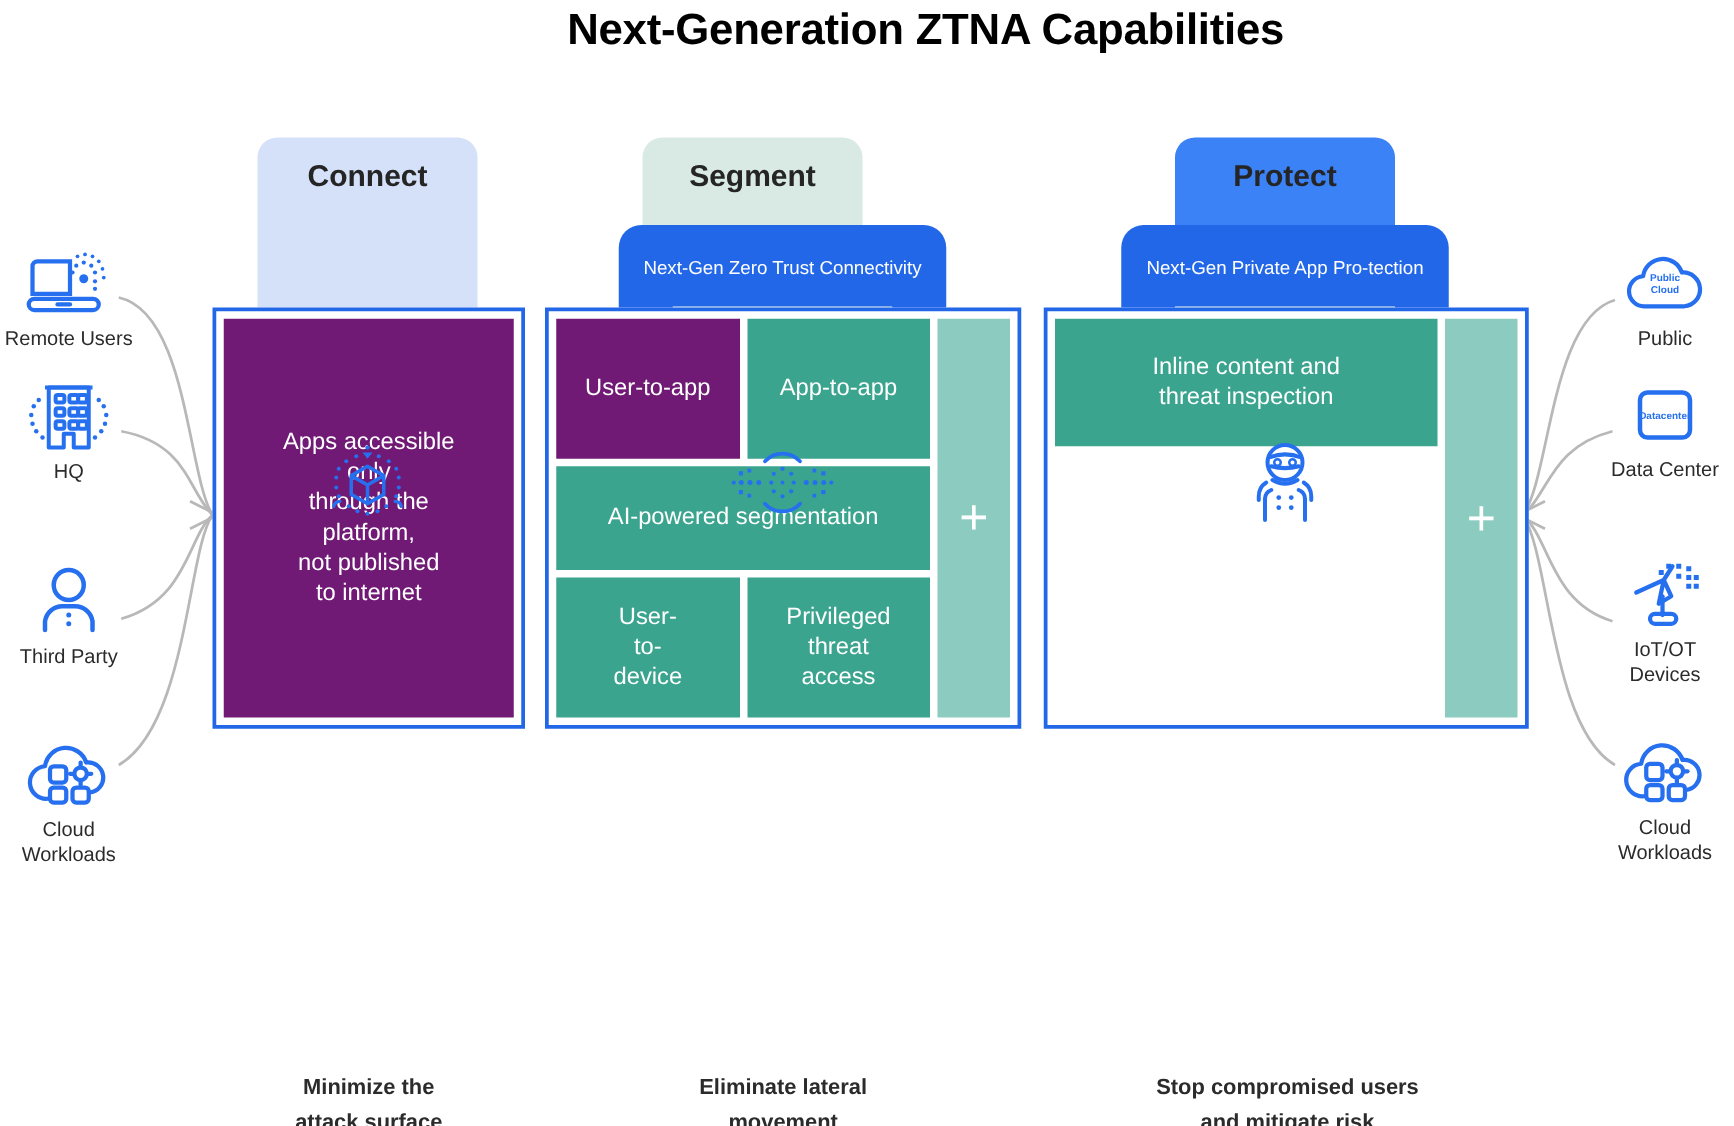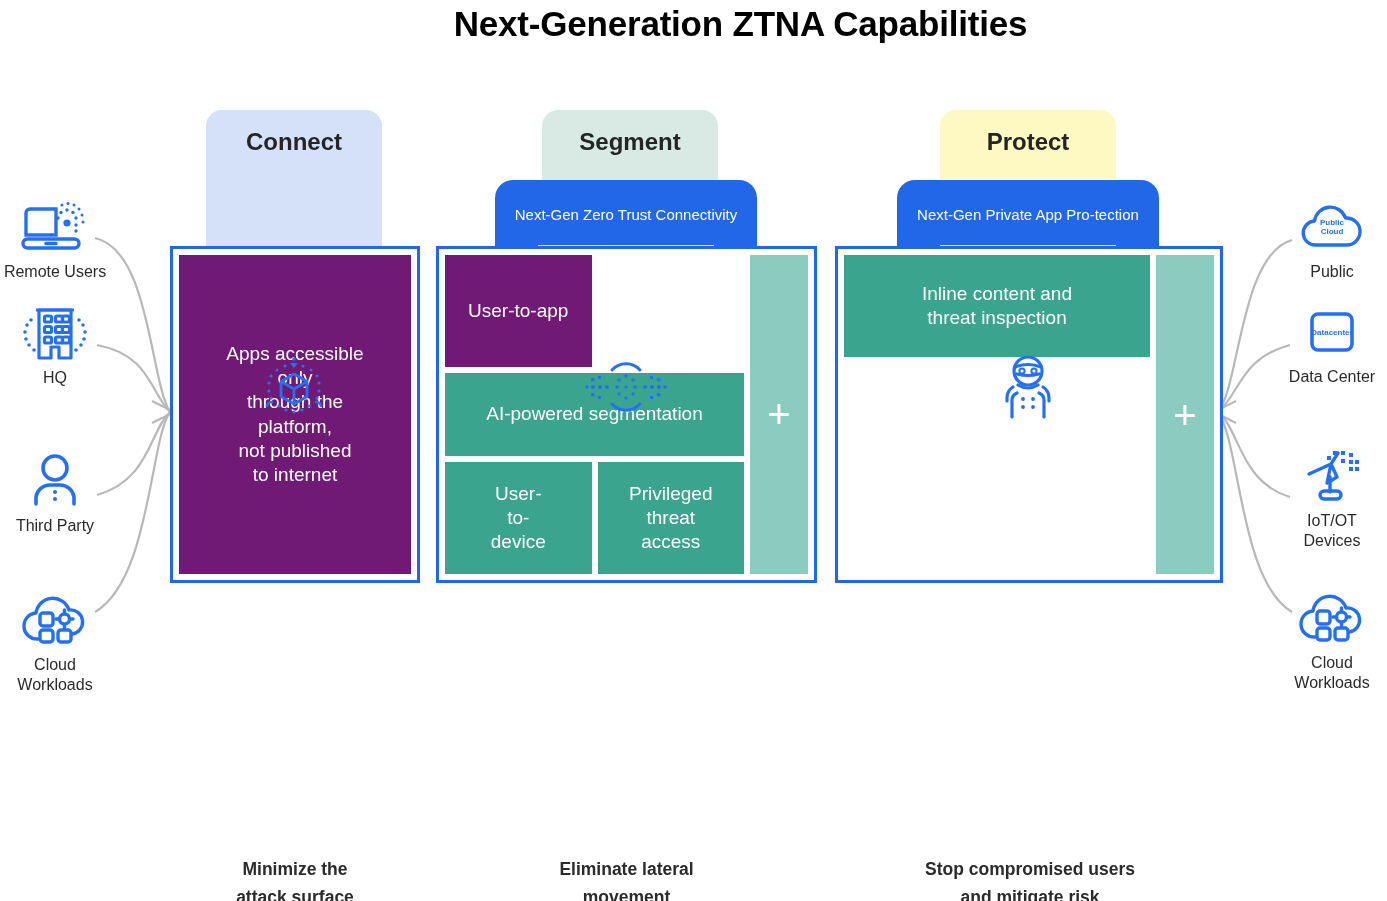--- a/index.html
+++ b/index.html
@@ -350,21 +350,21 @@
 
     <div class="caption" style="left:170px; top:745px; width:250px;">
       <div class="caption-title" style="white-space:pre-line;">Minimize the
 attack surface</div>
 
     </div>
   </div>
 
   <div class="pillar">
 
-    <div class="pillar-header" style="left:542px; width:176px; height:135px; background:#d9e9e4;">
+    <div class="pillar-header" style="left:514px; width:176px; height:135px; background:#d9e9e4;">
       <span>Segment</span>
     </div>
 
     <div class="pillar-sub" style="left:495px; top:70px; width:262px; height:70px;">
       <span>Next-Gen Zero Trust Connectivity</span>
     </div>
 
     <div class="tail" style="left:538px; top:135px; width:176px; height:242px;">
       <svg class="tail-svg" viewBox="0 0 176 242" preserveAspectRatio="none">
         <path d="M0,0 H176 V160 Q176,186 150,206 L100,238 Q88,246 76,238 L26,206 Q0,186 0,160 Z" fill="#dceae6"></path>
@@ -402,41 +402,42 @@
             <rect x="74" y="42" width="3.4" height="3.4"></rect>
               <rect x="67" y="45" width="3" height="3"></rect>
           </g>
         </svg>
       </div>
     </div>
 
     <div class="pillar-box" style="left:436px; top:136px; width:381px; height:337px;">
       <div class="grid grid-seg">
         <div class="tile blue">User-to-app</div>
+        <div class="tile teal">App-to-app</div>
         <div class="plus-col plus-seg">+</div>
         <div class="tile teal span2">AI-powered segmentation</div>
         <div class="tile teal" style="white-space:pre-line;">User-
 to-
 device</div>
         <div class="tile teal" style="white-space:pre-line;">Privileged
 threat
 access</div>
       </div>
     </div>
 
     <div class="caption" style="left:485px; top:745px; width:283px;">
       <div class="caption-title" style="white-space:pre-line;">Eliminate lateral
 movement</div>
 
     </div>
   </div>
 
   <div class="pillar">
 
-    <div class="pillar-header" style="left:940px; width:176px; height:135px; background:#fef9c3;">
+    <div class="pillar-header" style="left:940px; width:176px; height:135px; background:#3b82f6;">
       <span>Protect</span>
     </div>
 
     <div class="pillar-sub" style="left:897px; top:70px; width:262px; height:70px;text-align:center;">
       <span>Next-Gen Private App Pro-tection</span>
     </div>
 
     <div class="tail" style="left:940px; top:135px; width:176px; height:242px;">
       <svg class="tail-svg" viewBox="0 0 176 242" preserveAspectRatio="none">
         <path d="M0,0 H176 V160 Q176,186 150,206 L100,238 Q88,246 76,238 L26,206 Q0,186 0,160 Z" fill="#dceae6"></path>

